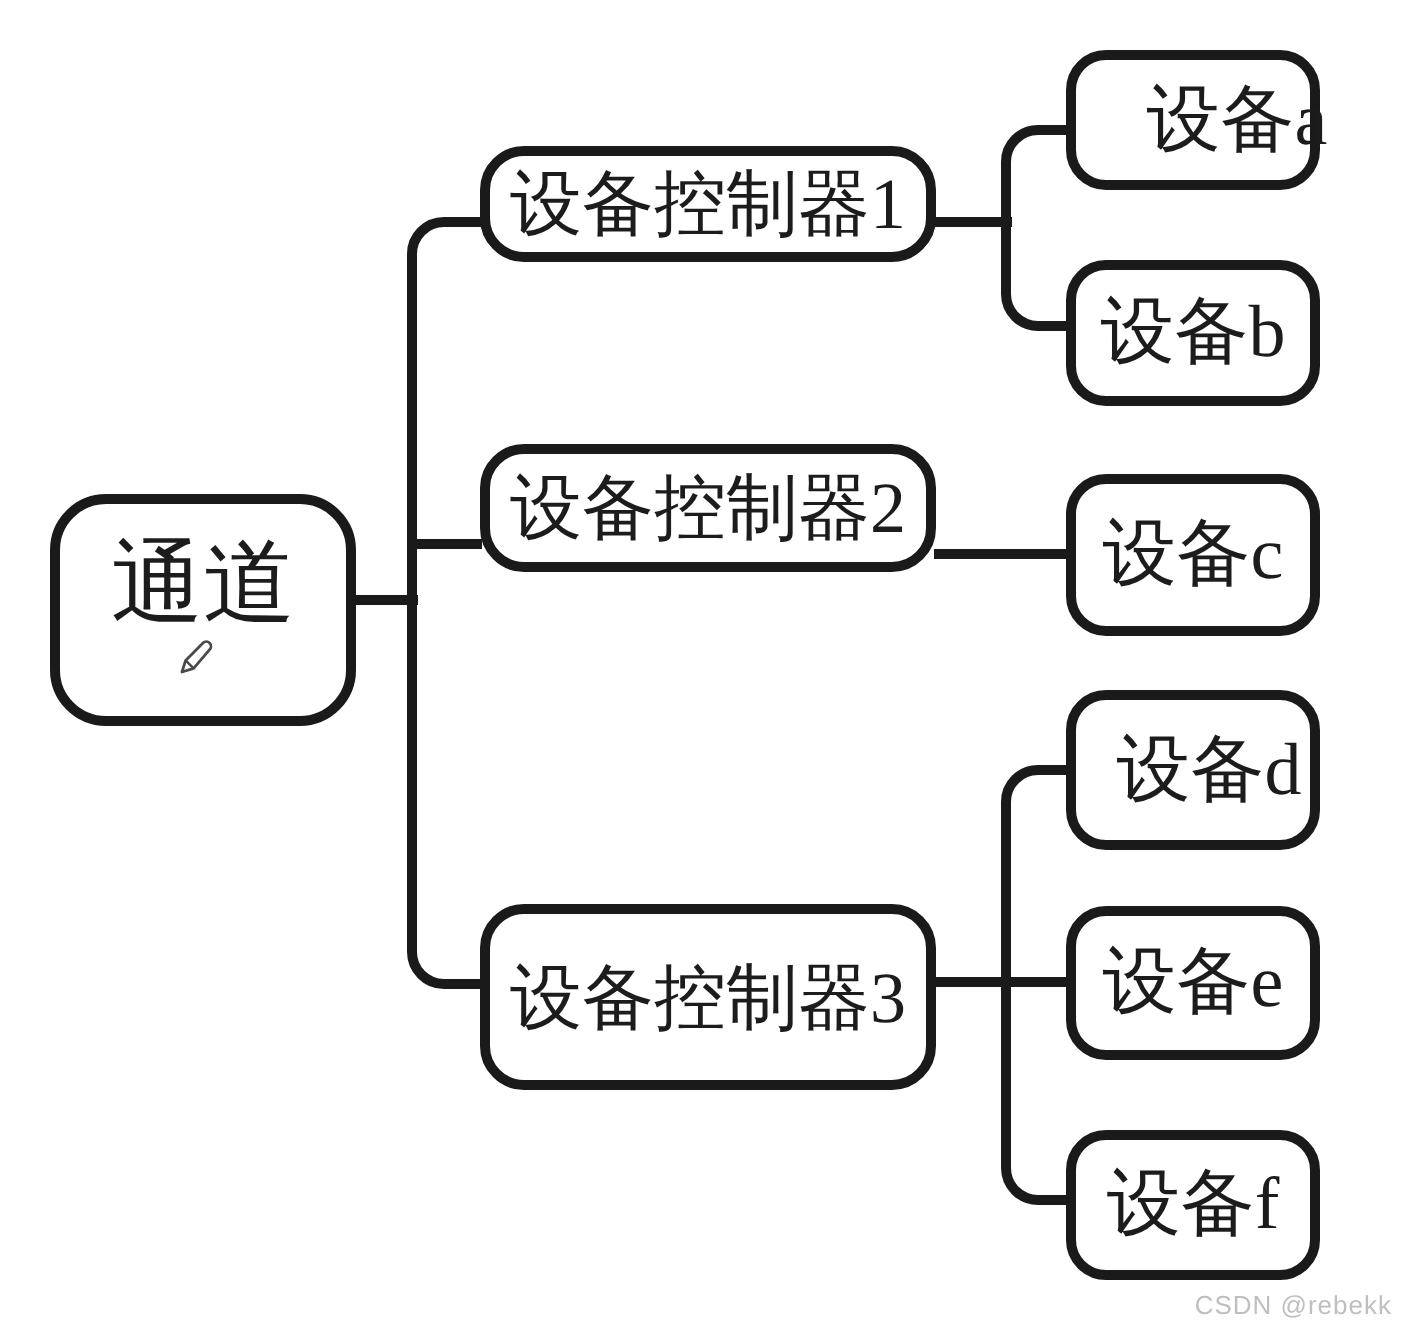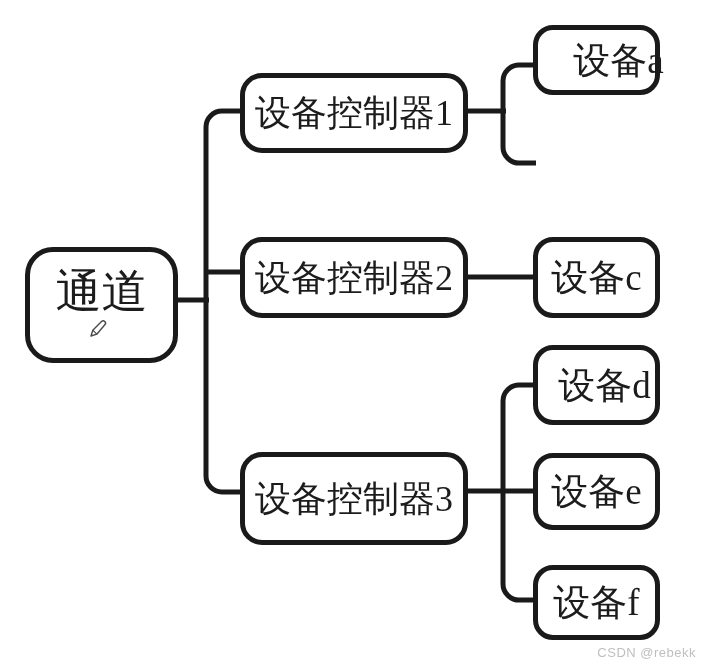--- a/index.html
+++ b/index.html
@@ -45,22 +45,22 @@
     border-radius: 28px;
     font-size: 46px;
     padding-bottom: 26px;
   }
   .node-controller {
     left: 240px;
     width: 228px;
     border-radius: 22px;
     font-size: 36px;
   }
-  .node-c1 { top: 73px;  height: 80px; }
-  .node-c2 { top: 237px; height: 81px; }
+  .node-c1 { top: 73px;  height: 58px; }
+  .node-c2 { top: 222px; height: 64px; }
   .node-c3 { top: 452px; height: 93px; }
   .node-device {
     left: 533px;
     width: 127px;
     border-radius: 20px;
     font-size: 37px;
   }
   .node-da { top: 25px;  height: 70px; padding-left: 44px; }
   .node-db { top: 130px; height: 73px; }
   .node-dc { top: 237px; height: 81px; }
@@ -114,20 +114,23 @@
   <div class="node node-controller node-c2">
     <span>设备控制器2</span>
   </div>
   <div class="node node-controller node-c3">
     <span>设备控制器3</span>
   </div>
 
   <div class="node node-device node-da">
     <span>设备a</span>
   </div>
+  <div class="node node-device node-db">
+    <span>设备b</span>
+  </div>
   <div class="node node-device node-dc">
     <span>设备c</span>
   </div>
   <div class="node node-device node-dd">
     <span>设备d</span>
   </div>
   <div class="node node-device node-de">
     <span>设备e</span>
   </div>
   <div class="node node-device node-df">

